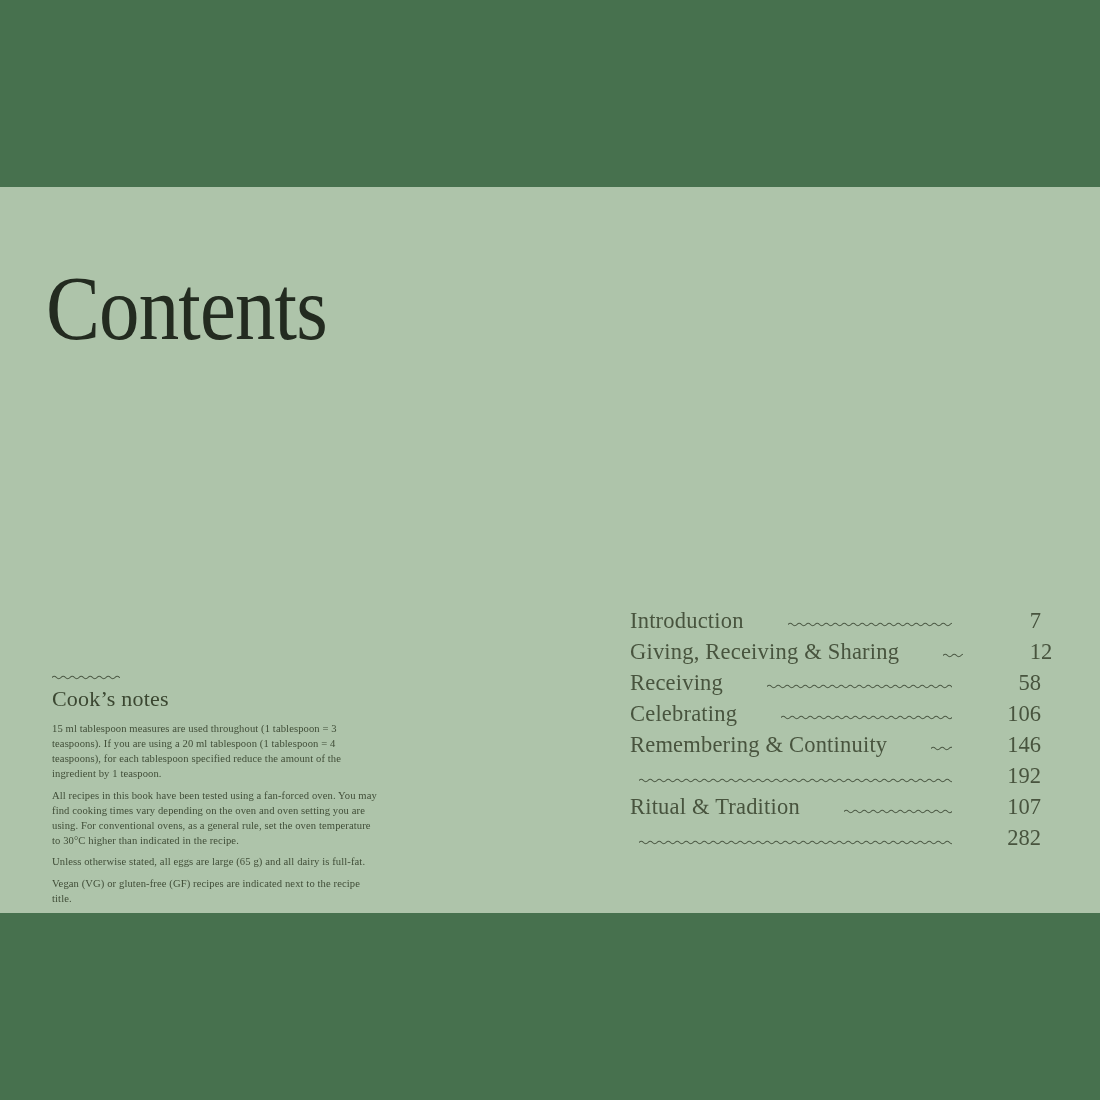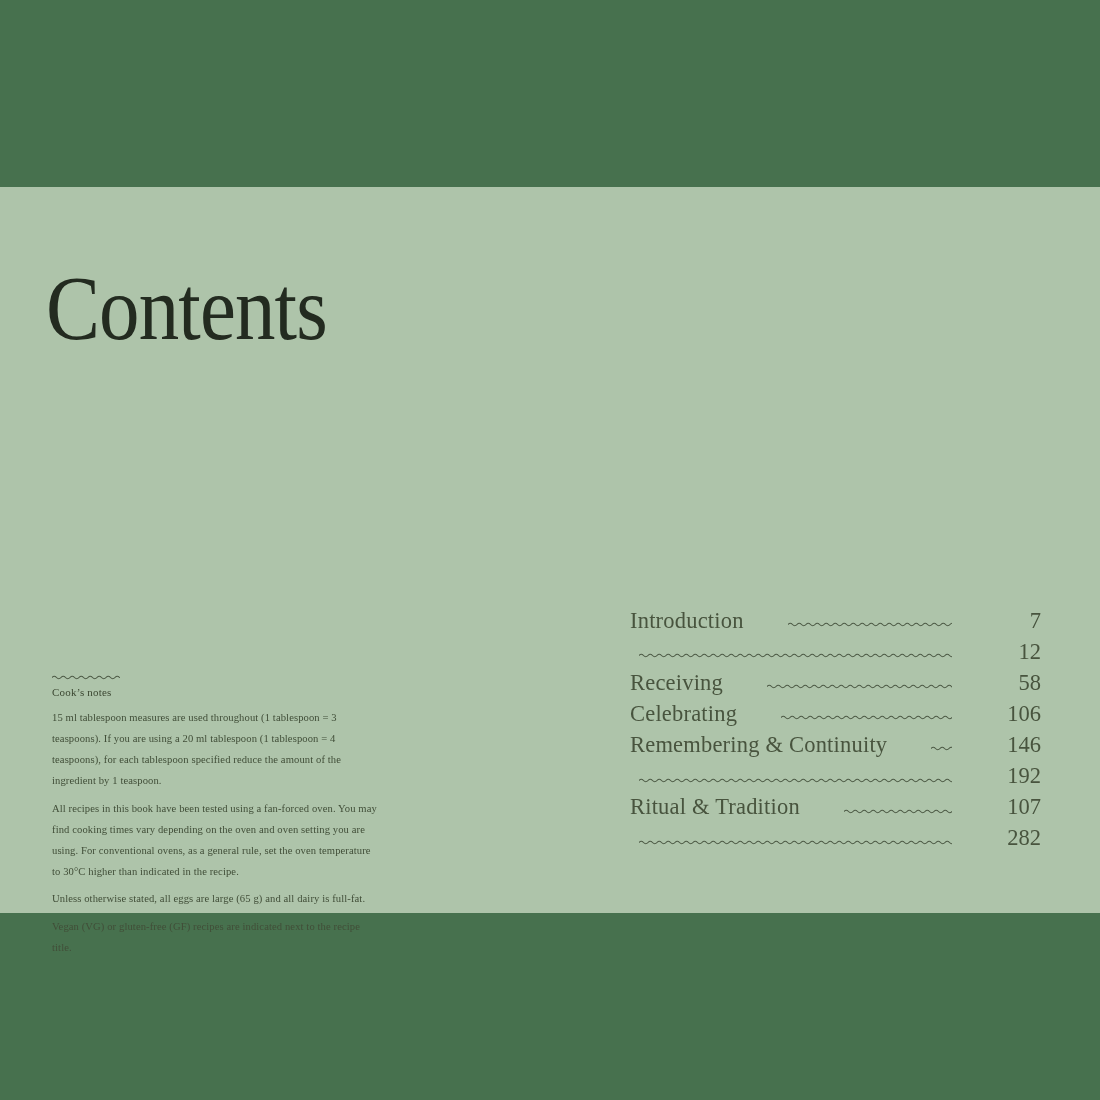--- a/index.html
+++ b/index.html
@@ -35,29 +35,29 @@
   
   .notes {
     position: absolute;
     left: 52px;
     top: 674px;
     width: 326px;
     color: #414e38;
   }
   .notes .ornament { display: block; margin-bottom: 5px; }
   .notes h2 {
-    font-size: 11px;
+    font-size: 22px;
     font-weight: 400;
     letter-spacing: 0.2px;
     color: #3b4731;
     margin-bottom: 9px;
   }
   .notes p {
     font-size: 10.6px;
-    line-height: 21px;
+    line-height: 15px;
     margin-bottom: 6.5px;
     letter-spacing: 0.1px;
   }
 
   
   .toc {
     position: absolute;
     left: 630px;
     top: 604px;
     width: 411px;
@@ -124,20 +124,21 @@
   <div class="toc-row">
     <span class="toc-label">Introduction</span>
     <span class="leader">
         <svg width="680" height="7">
           <path class="wave" d="M0 3.5 q 2.25 -2.6 4.5 0 t 4.5 0 t 4.5 0 t 4.5 0 t 4.5 0 t 4.5 0 t 4.5 0 t 4.5 0 t 4.5 0 t 4.5 0 t 4.5 0 t 4.5 0 t 4.5 0 t 4.5 0 t 4.5 0 t 4.5 0 t 4.5 0 t 4.5 0 t 4.5 0 t 4.5 0 t 4.5 0 t 4.5 0 t 4.5 0 t 4.5 0 t 4.5 0 t 4.5 0 t 4.5 0 t 4.5 0 t 4.5 0 t 4.5 0 t 4.5 0 t 4.5 0 t 4.5 0 t 4.5 0 t 4.5 0 t 4.5 0 t 4.5 0 t 4.5 0 t 4.5 0 t 4.5 0 t 4.5 0 t 4.5 0 t 4.5 0 t 4.5 0 t 4.5 0 t 4.5 0 t 4.5 0 t 4.5 0 t 4.5 0 t 4.5 0 t 4.5 0 t 4.5 0 t 4.5 0 t 4.5 0 t 4.5 0 t 4.5 0 t 4.5 0 t 4.5 0 t 4.5 0 t 4.5 0 t 4.5 0 t 4.5 0 t 4.5 0 t 4.5 0 t 4.5 0 t 4.5 0 t 4.5 0 t 4.5 0 t 4.5 0 t 4.5 0 t 4.5 0 t 4.5 0 t 4.5 0 t 4.5 0 t 4.5 0 t 4.5 0 t 4.5 0 t 4.5 0 t 4.5 0 t 4.5 0 t 4.5 0 t 4.5 0 t 4.5 0 t 4.5 0 t 4.5 0 t 4.5 0 t 4.5 0 t 4.5 0 t 4.5 0 t 4.5 0 t 4.5 0 t 4.5 0 t 4.5 0 t 4.5 0 t 4.5 0 t 4.5 0 t 4.5 0 t 4.5 0 t 4.5 0 t 4.5 0 t 4.5 0 t 4.5 0 t 4.5 0 t 4.5 0 t 4.5 0 t 4.5 0 t 4.5 0 t 4.5 0 t 4.5 0 t 4.5 0 t 4.5 0 t 4.5 0 t 4.5 0 t 4.5 0 t 4.5 0 t 4.5 0 t 4.5 0 t 4.5 0 t 4.5 0 t 4.5 0 t 4.5 0 t 4.5 0 t 4.5 0 t 4.5 0 t 4.5 0 t 4.5 0 t 4.5 0 t 4.5 0 t 4.5 0 t 4.5 0 t 4.5 0 t 4.5 0 t 4.5 0 t 4.5 0 t 4.5 0 t 4.5 0 t 4.5 0 t 4.5 0 t 4.5 0 t 4.5 0 t 4.5 0 t 4.5 0 t 4.5 0 t 4.5 0 t 4.5 0 t 4.5 0 t 4.5 0 t 4.5 0 t 4.5 0 t 4.5 0 t 4.5 0 t 4.5 0"></path>
         </svg>
       </span>
     <span class="toc-page">7</span>
   </div>
   <div class="toc-row">
+    <span class="toc-label">Giving, Receiving &amp; Sharing</span>
     <span class="leader">
         <svg width="680" height="7">
           <path class="wave" d="M0 3.5 q 2.25 -2.6 4.5 0 t 4.5 0 t 4.5 0 t 4.5 0 t 4.5 0 t 4.5 0 t 4.5 0 t 4.5 0 t 4.5 0 t 4.5 0 t 4.5 0 t 4.5 0 t 4.5 0 t 4.5 0 t 4.5 0 t 4.5 0 t 4.5 0 t 4.5 0 t 4.5 0 t 4.5 0 t 4.5 0 t 4.5 0 t 4.5 0 t 4.5 0 t 4.5 0 t 4.5 0 t 4.5 0 t 4.5 0 t 4.5 0 t 4.5 0 t 4.5 0 t 4.5 0 t 4.5 0 t 4.5 0 t 4.5 0 t 4.5 0 t 4.5 0 t 4.5 0 t 4.5 0 t 4.5 0 t 4.5 0 t 4.5 0 t 4.5 0 t 4.5 0 t 4.5 0 t 4.5 0 t 4.5 0 t 4.5 0 t 4.5 0 t 4.5 0 t 4.5 0 t 4.5 0 t 4.5 0 t 4.5 0 t 4.5 0 t 4.5 0 t 4.5 0 t 4.5 0 t 4.5 0 t 4.5 0 t 4.5 0 t 4.5 0 t 4.5 0 t 4.5 0 t 4.5 0 t 4.5 0 t 4.5 0 t 4.5 0 t 4.5 0 t 4.5 0 t 4.5 0 t 4.5 0 t 4.5 0 t 4.5 0 t 4.5 0 t 4.5 0 t 4.5 0 t 4.5 0 t 4.5 0 t 4.5 0 t 4.5 0 t 4.5 0 t 4.5 0 t 4.5 0 t 4.5 0 t 4.5 0 t 4.5 0 t 4.5 0 t 4.5 0 t 4.5 0 t 4.5 0 t 4.5 0 t 4.5 0 t 4.5 0 t 4.5 0 t 4.5 0 t 4.5 0 t 4.5 0 t 4.5 0 t 4.5 0 t 4.5 0 t 4.5 0 t 4.5 0 t 4.5 0 t 4.5 0 t 4.5 0 t 4.5 0 t 4.5 0 t 4.5 0 t 4.5 0 t 4.5 0 t 4.5 0 t 4.5 0 t 4.5 0 t 4.5 0 t 4.5 0 t 4.5 0 t 4.5 0 t 4.5 0 t 4.5 0 t 4.5 0 t 4.5 0 t 4.5 0 t 4.5 0 t 4.5 0 t 4.5 0 t 4.5 0 t 4.5 0 t 4.5 0 t 4.5 0 t 4.5 0 t 4.5 0 t 4.5 0 t 4.5 0 t 4.5 0 t 4.5 0 t 4.5 0 t 4.5 0 t 4.5 0 t 4.5 0 t 4.5 0 t 4.5 0 t 4.5 0 t 4.5 0 t 4.5 0 t 4.5 0 t 4.5 0 t 4.5 0 t 4.5 0 t 4.5 0 t 4.5 0 t 4.5 0"></path>
         </svg>
       </span>
     <span class="toc-page">12</span>
   </div>
   <div class="toc-row">
     <span class="toc-label">Receiving</span>
     <span class="leader">

